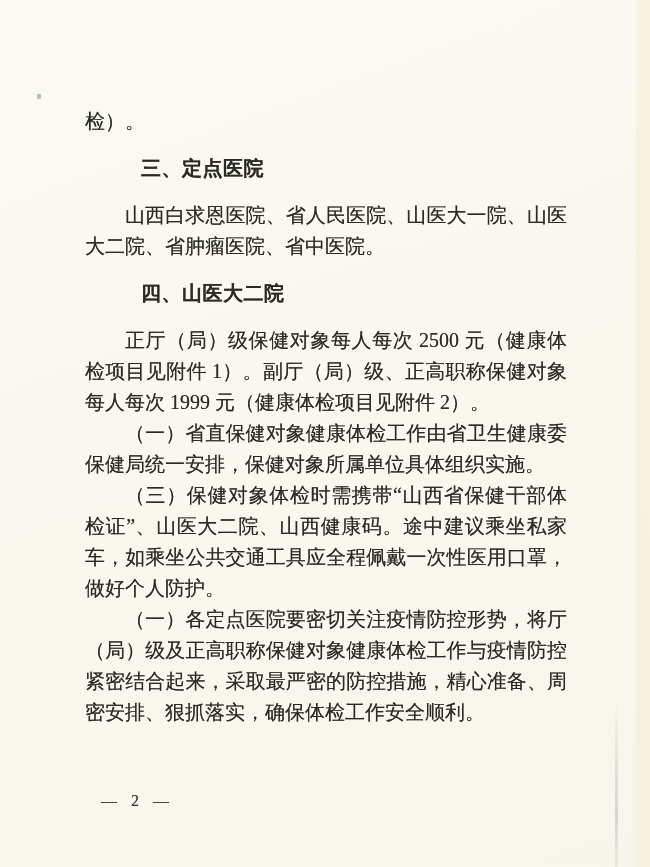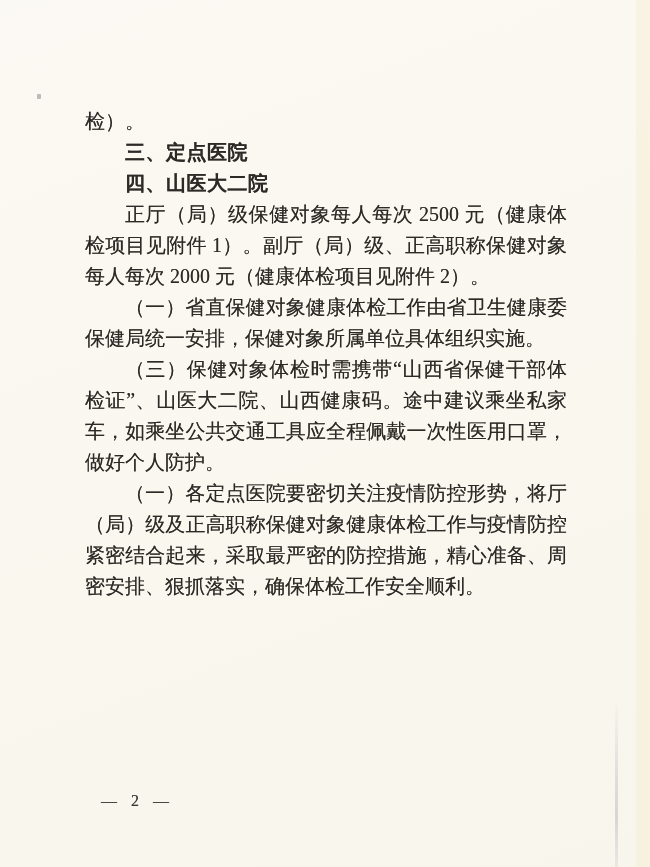--- a/index.html
+++ b/index.html
@@ -55,21 +55,21 @@
     text-shadow: 0 0 0.6px rgba(44, 42, 38, 0.65);
   }
   .doc-body p {
     margin: 0;
     text-indent: 2em;
   }
   .doc-body p.continuation {
     text-indent: 0;
   }
   .doc-body h2 {
-    margin: 0;
+    margin: 16px;
     font-size: 20px;
     line-height: 31px;
     text-indent: 2em;
     font-weight: bold;
     font-family: "Liberation Sans", sans-serif;
     letter-spacing: 0.5px;
     text-align: left;
   }
 
   .page-number {
@@ -88,20 +88,21 @@
 </head>
 <body>
 
 <div class="scan-edge-band"></div>
 <div class="scan-fold-line"></div>
 <div class="scan-speck"></div>
 
 <div class="doc-body">
   <p class="continuation">检）。</p>
   <h2>三、定点医院</h2>
+  <p>山西白求恩医院、省人民医院、山医大一院、山医大二院、省肿瘤医院、省中医院。</p>
   <h2>四、山医大二院</h2>
-  <p>正厅（局）级保健对象每人每次 2500 元（健康体检项目见附件 1）。副厅（局）级、正高职称保健对象每人每次 2000 元（健康体检项目见附件 2）。</p>
+  <p>正厅（局）级保健对象每人每次 2500 元（健康体检项目见附件 1）。副厅（局）级、正高职称保健对象每人每次 1999 元（健康体检项目见附件 2）。</p>
   <p>（一）省直保健对象健康体检工作由省卫生健康委保健局统一安排，保健对象所属单位具体组织实施。</p>
   <p>（三）保健对象体检时需携带“山西省保健干部体检证”、山医大二院、山西健康码。途中建议乘坐私家车，如乘坐公共交通工具应全程佩戴一次性医用口罩，做好个人防护。</p>
   <p>（一）各定点医院要密切关注疫情防控形势，将厅（局）级及正高职称保健对象健康体检工作与疫情防控紧密结合起来，采取最严密的防控措施，精心准备、周密安排、狠抓落实，确保体检工作安全顺利。</p>
 </div>
 
 <div class="page-number">— 2 —</div>
 
 </body></html>

